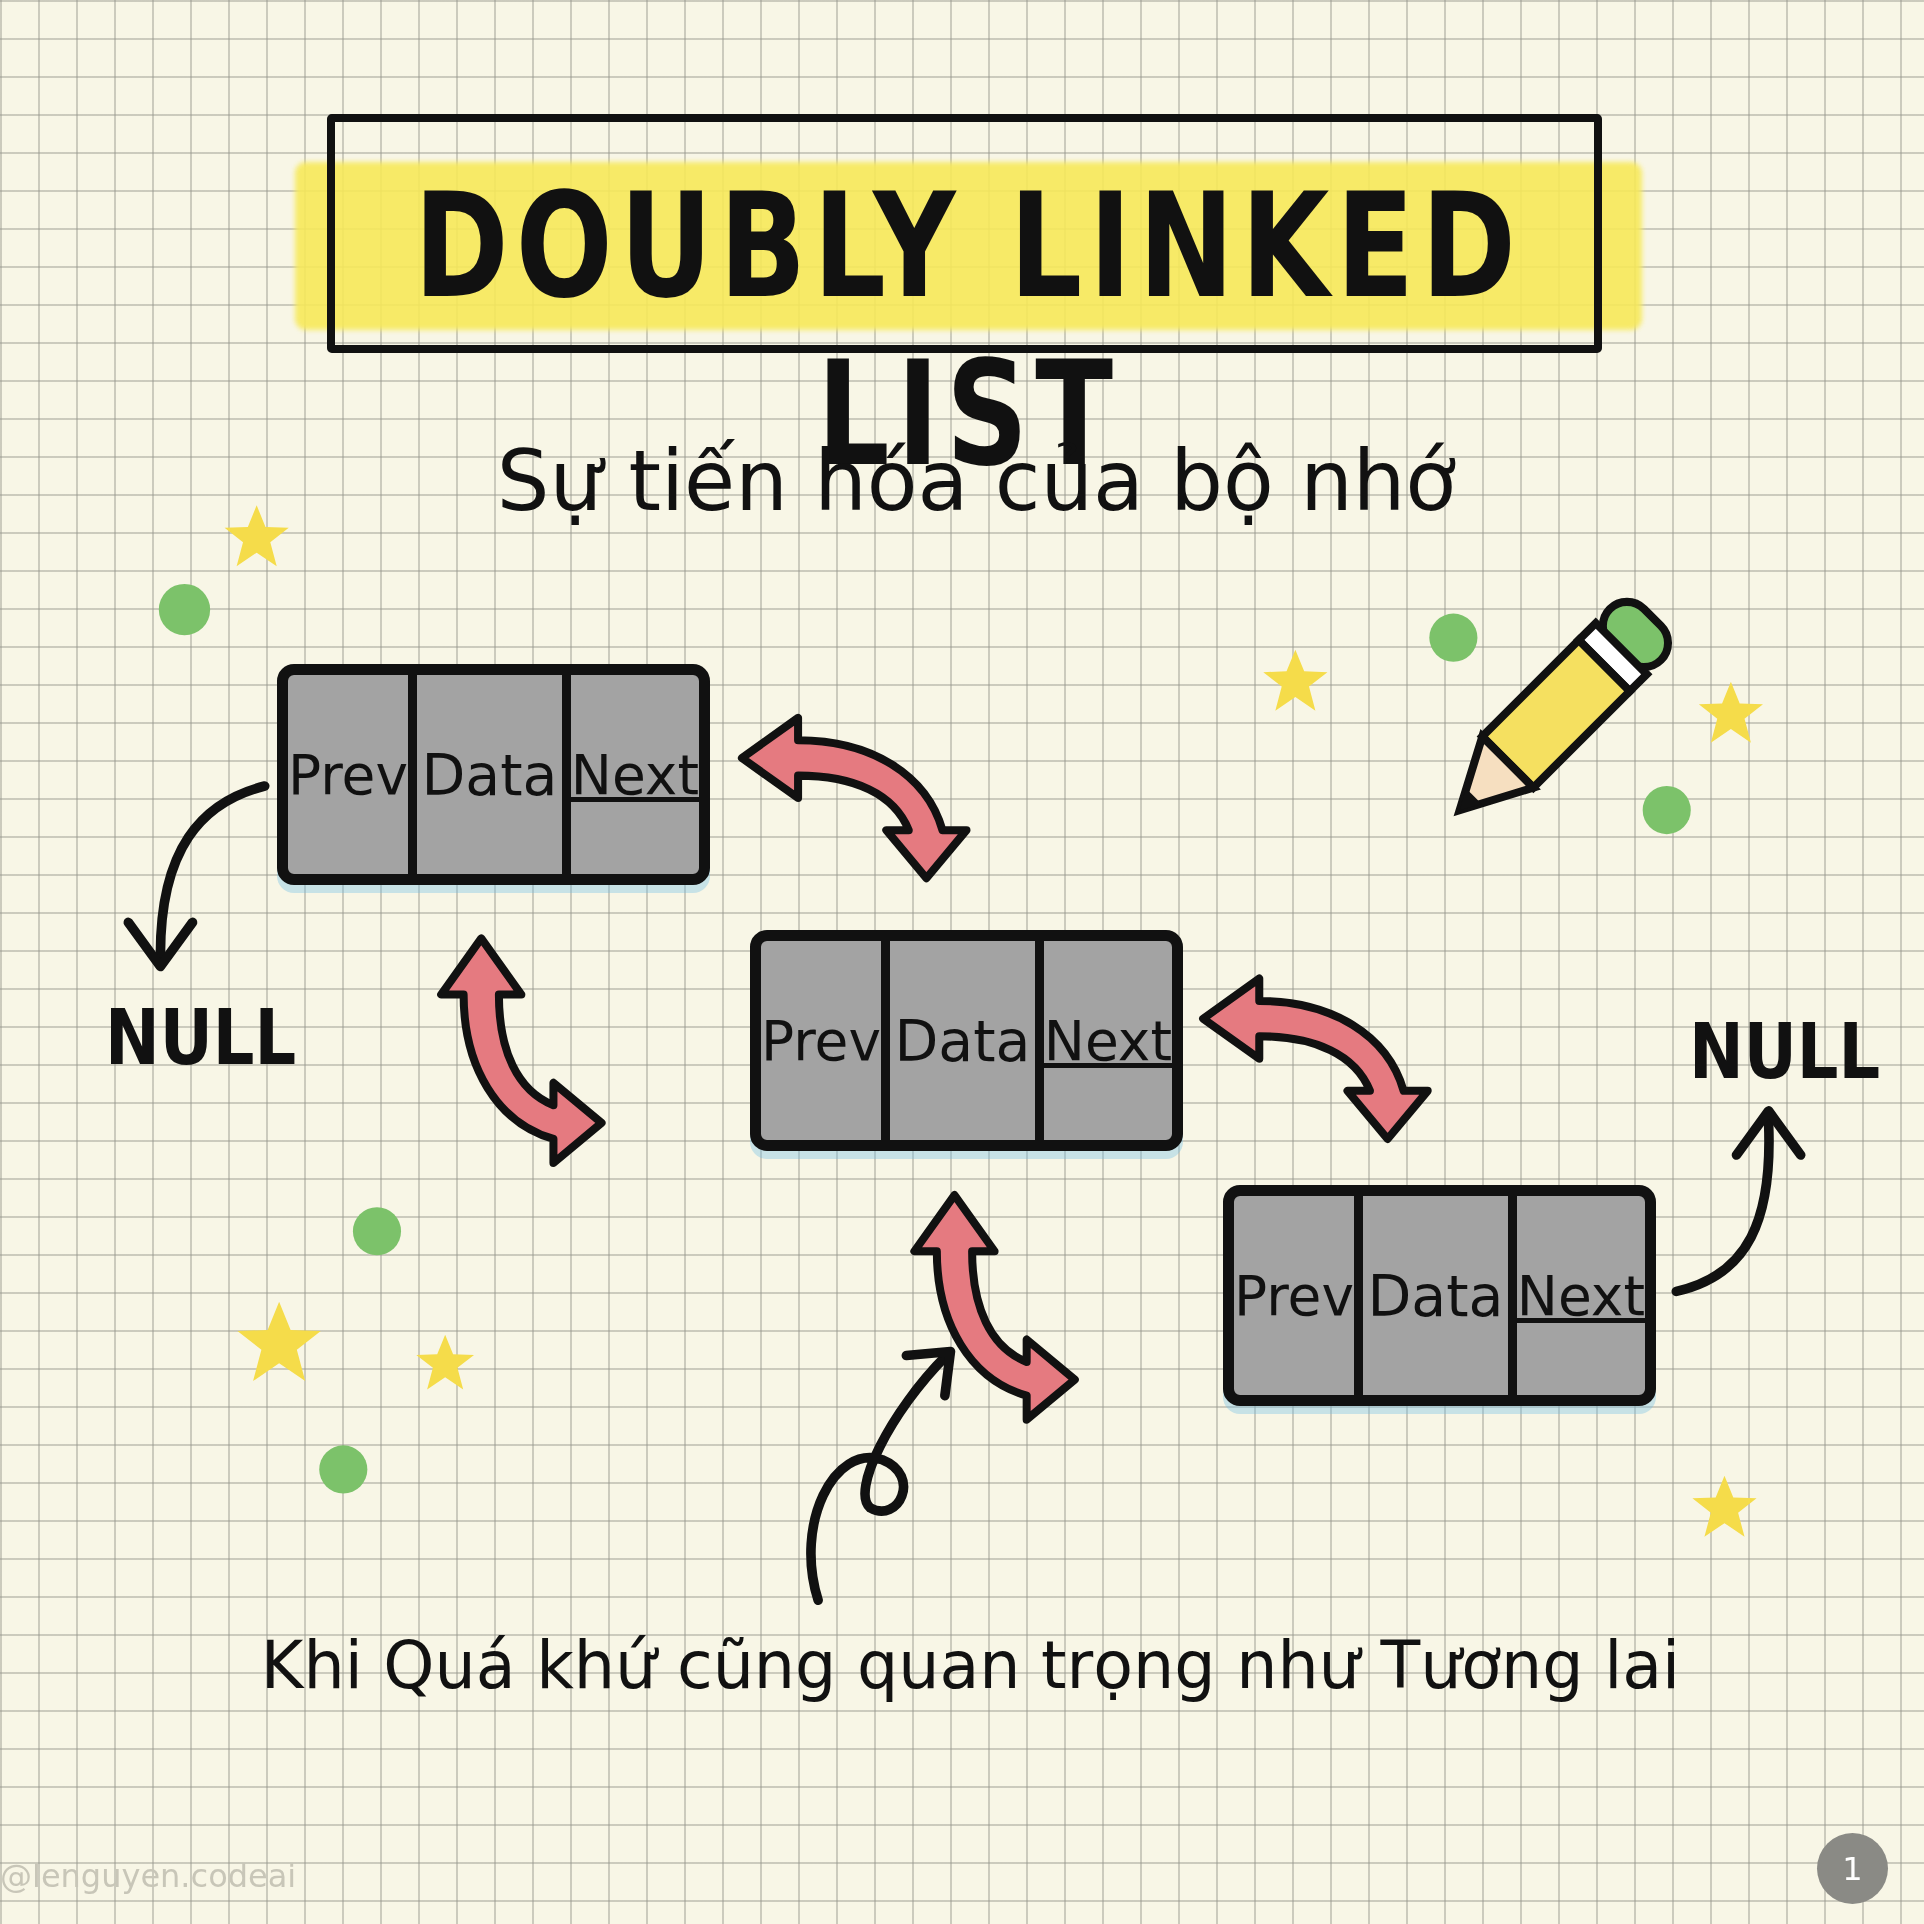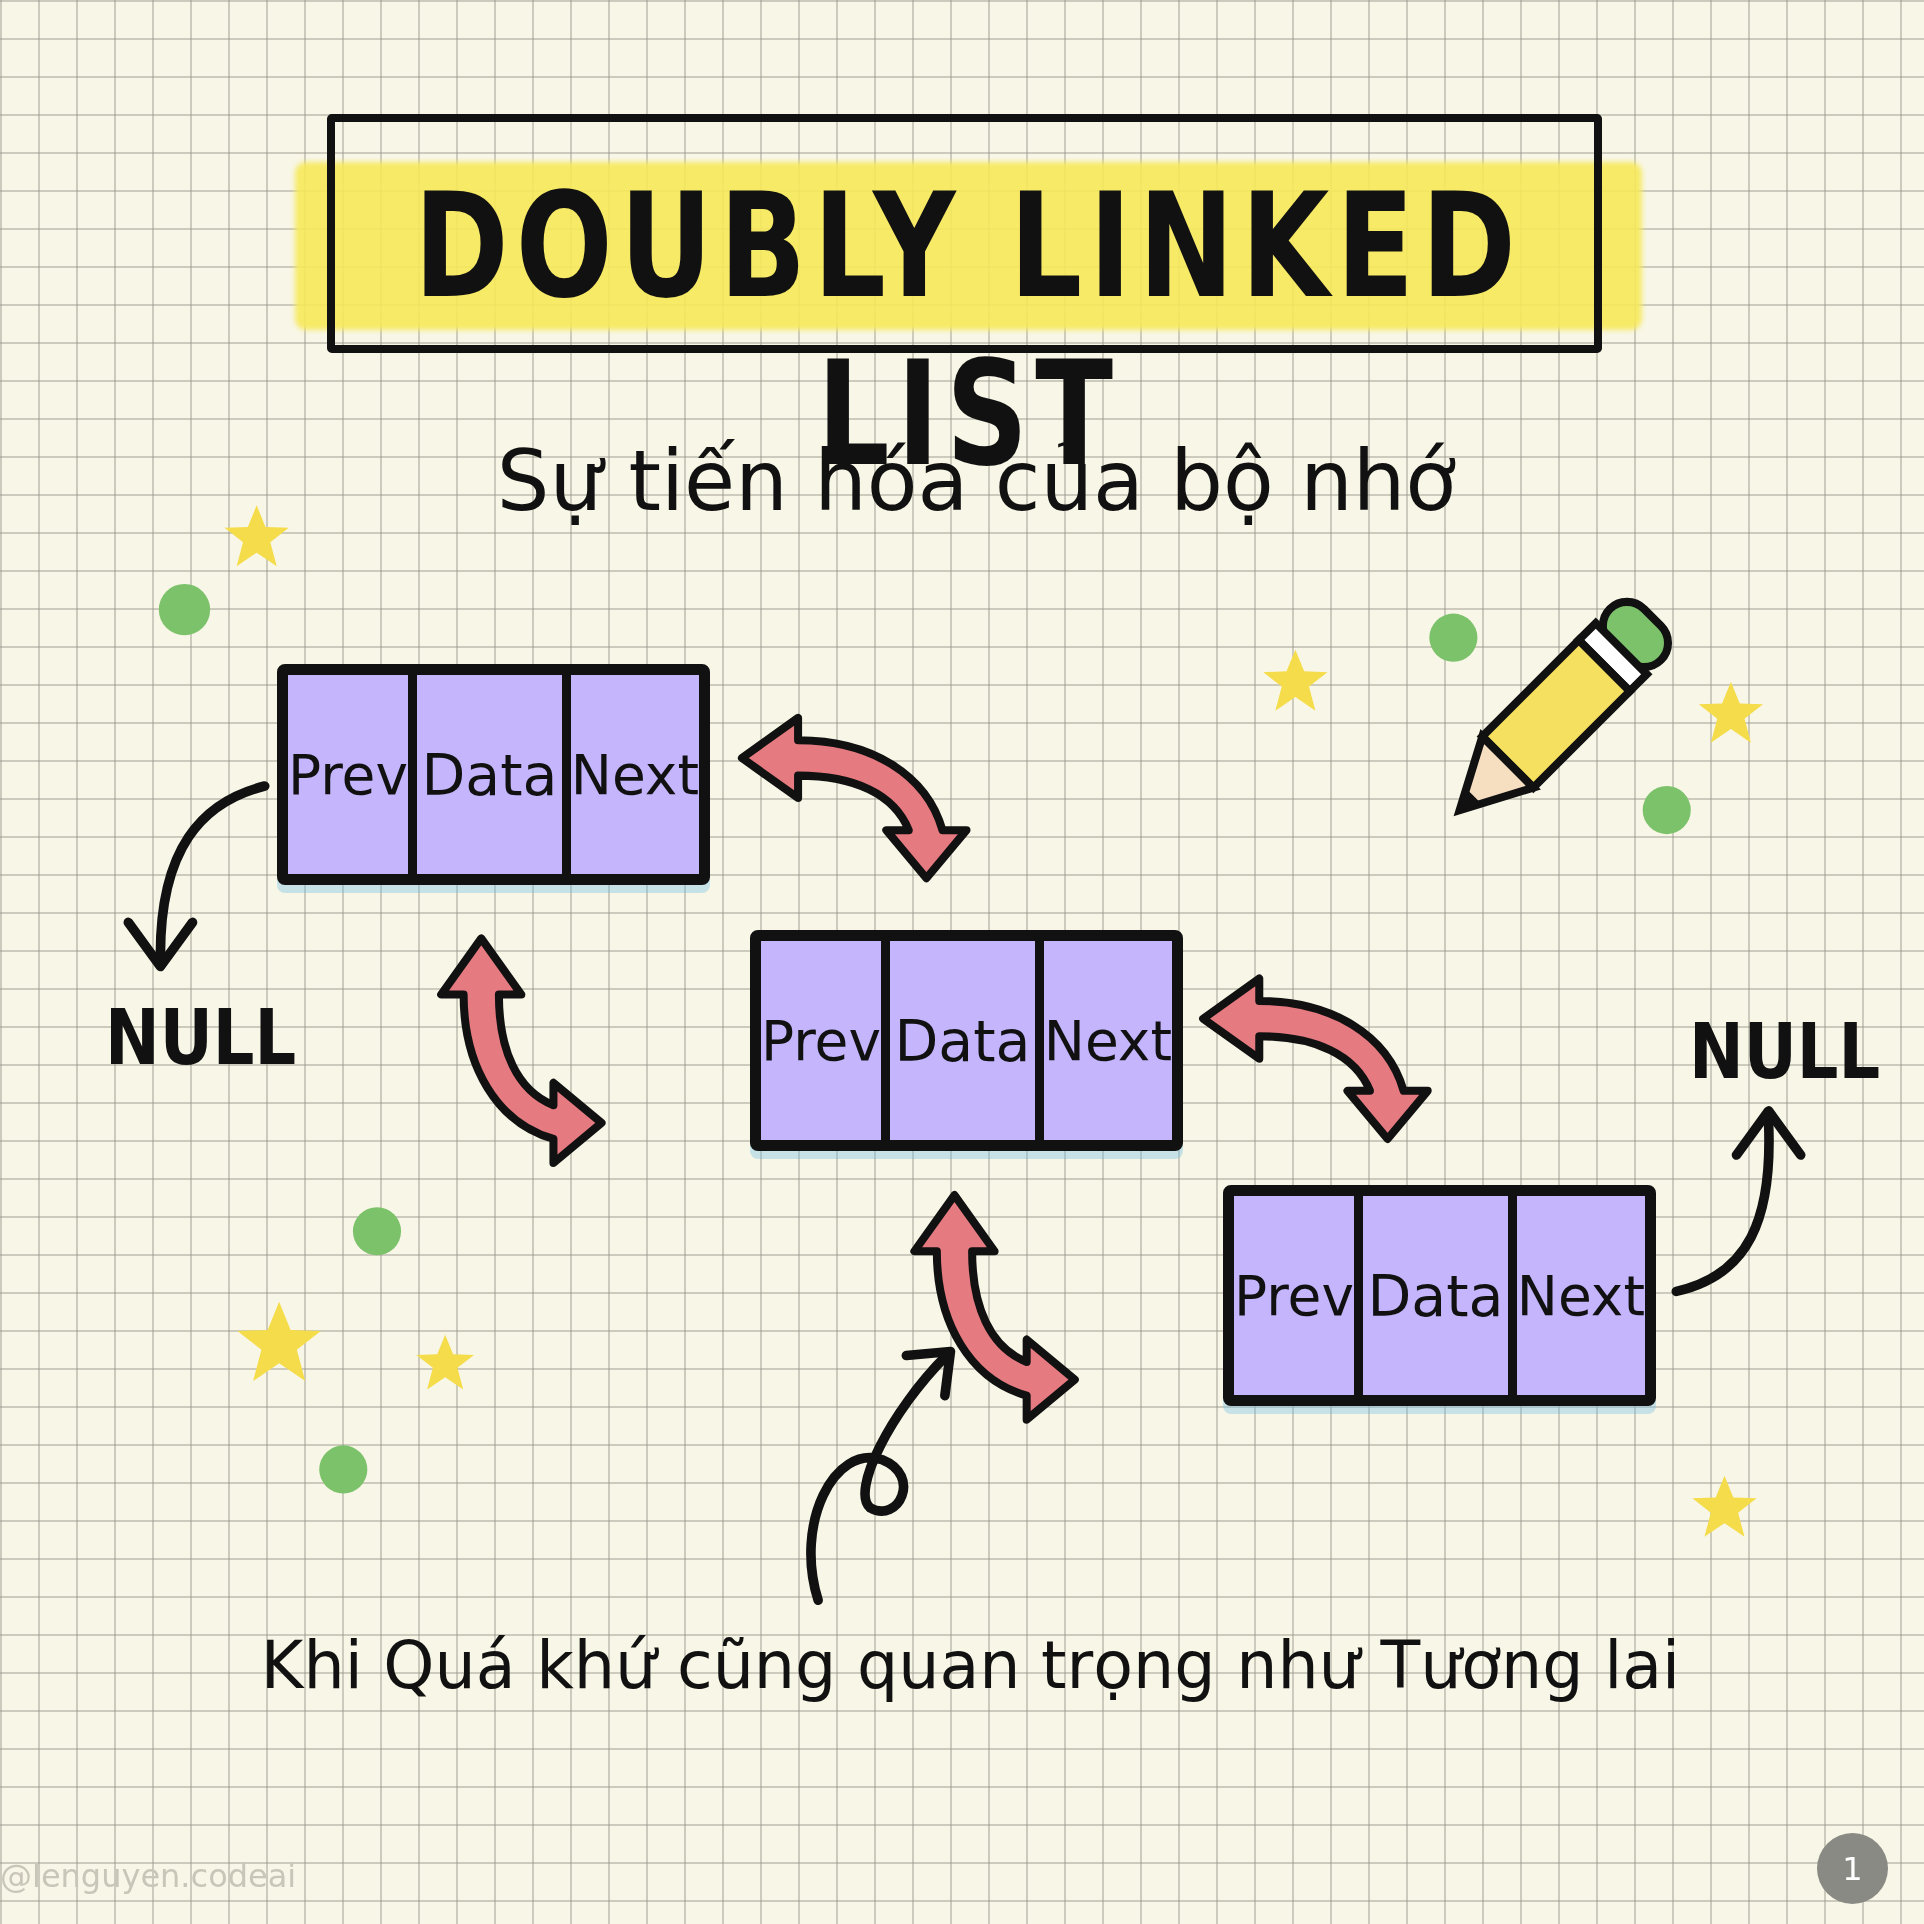--- a/index.html
+++ b/index.html
@@ -11,23 +11,23 @@
     background-size:38px 38px;
     font-family:"DejaVu Sans", sans-serif;}
   .abs{position:absolute;}
   .title-box{left:327px;top:114px;width:1283px;height:241px;}
   .title-hl{position:absolute;left:-32px;top:48px;width:1347px;height:168px;background:#f7e95a;opacity:.9;border-radius:11.2px;filter:blur(2.4px);}
   .title-frame{position:absolute;left:0;top:0;width:1275px;height:239px;border:8px solid #111;border-radius:4.8px;box-sizing:border-box;}
   .title-text{position:absolute;left:0;top:48px;width:1283px;text-align:center;font-size:144px;font-weight:bold;letter-spacing:8px;color:#111;font-family:"DejaVu Sans Condensed","DejaVu Sans",sans-serif;transform:scaleX(0.88);}
   .subtitle{left:0;top:433px;width:1925px;text-align:center;font-size:83px;color:#111;padding-left:14px;}
   .caption{left:0;top:1628px;width:1925px;text-align:center;font-size:65px;color:#111;padding-left:8px;}
   .null-label{font-size:77px;color:#111;font-weight:bold;transform:scaleX(0.85);}
-  .node{position:absolute;width:433px;height:221px;border:11.2px solid #111;border-radius:8px;background:#c4b5fd;box-sizing:border-box;display:flex;overflow:hidden;box-shadow:0 8px 0 rgba(110,190,230,.35);}
+  .node{position:absolute;width:433px;height:221px;border:11.2px solid #111;border-radius:17px;background:#a3a3a3;box-sizing:border-box;display:flex;overflow:hidden;box-shadow:0 8px 0 rgba(110,190,230,.35);}
   .cell{flex:1;display:flex;align-items:center;justify-content:center;font-size:55px;color:#111;border-right:9.6px solid #111;}
-  .cell:last-child{border-right:none;}
+  .cell:last-child{border-right:none;text-decoration:underline;}
   .cell.data{flex:1.3;font-size:57px;}
   svg{position:absolute;left:0;top:0;}
   .watermark{left:0;top:1857px;width:1925px;font-size:32px;color:#c8c6b8;}
   .page-badge{left:1817px;top:1833px;width:71px;height:71px;border-radius:50%;background:#8a8a85;color:#fff;font-size:32px;display:flex;align-items:center;justify-content:center;}
 </style>
 </head>
 <body>
 
 <svg width="1925" height="1925" viewBox="0 0 2400 2400">
   <defs>

